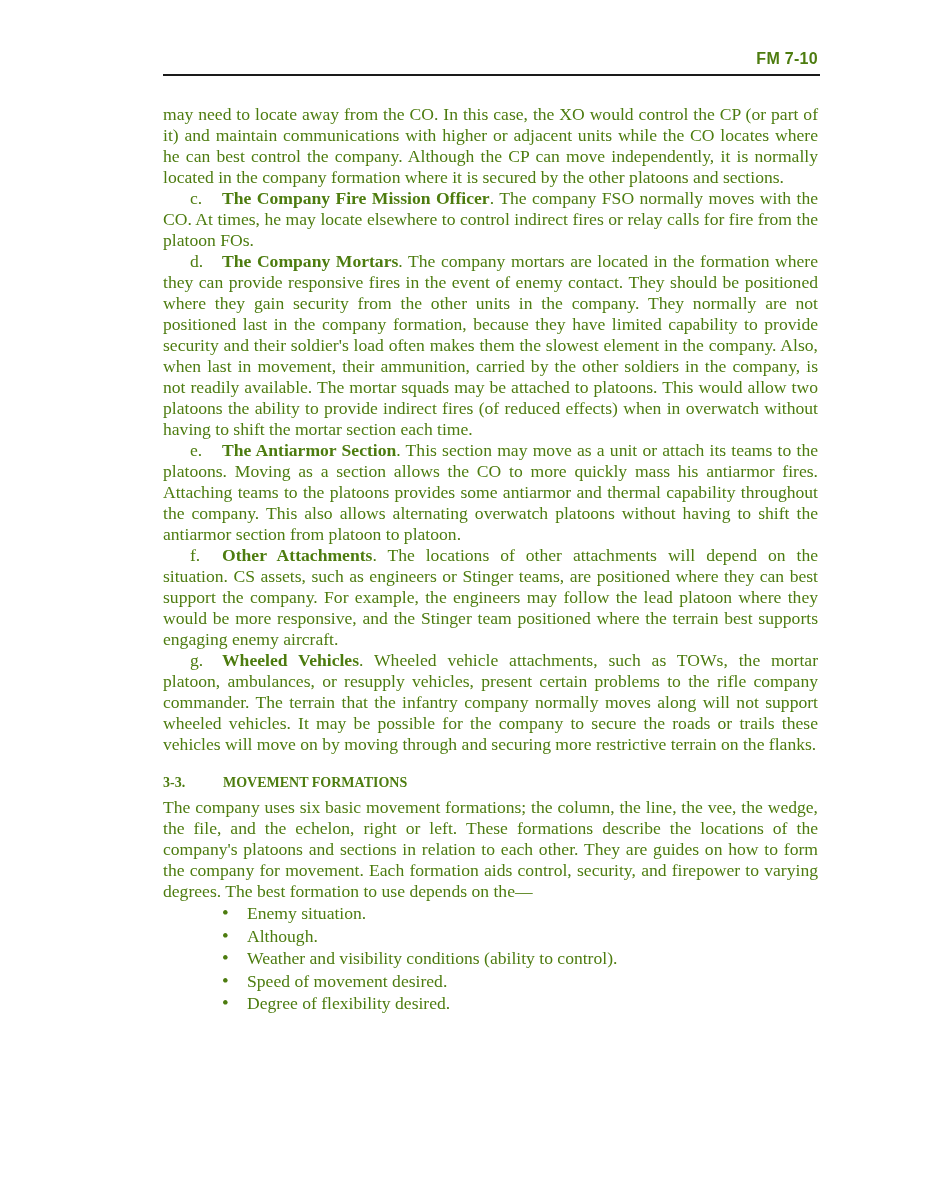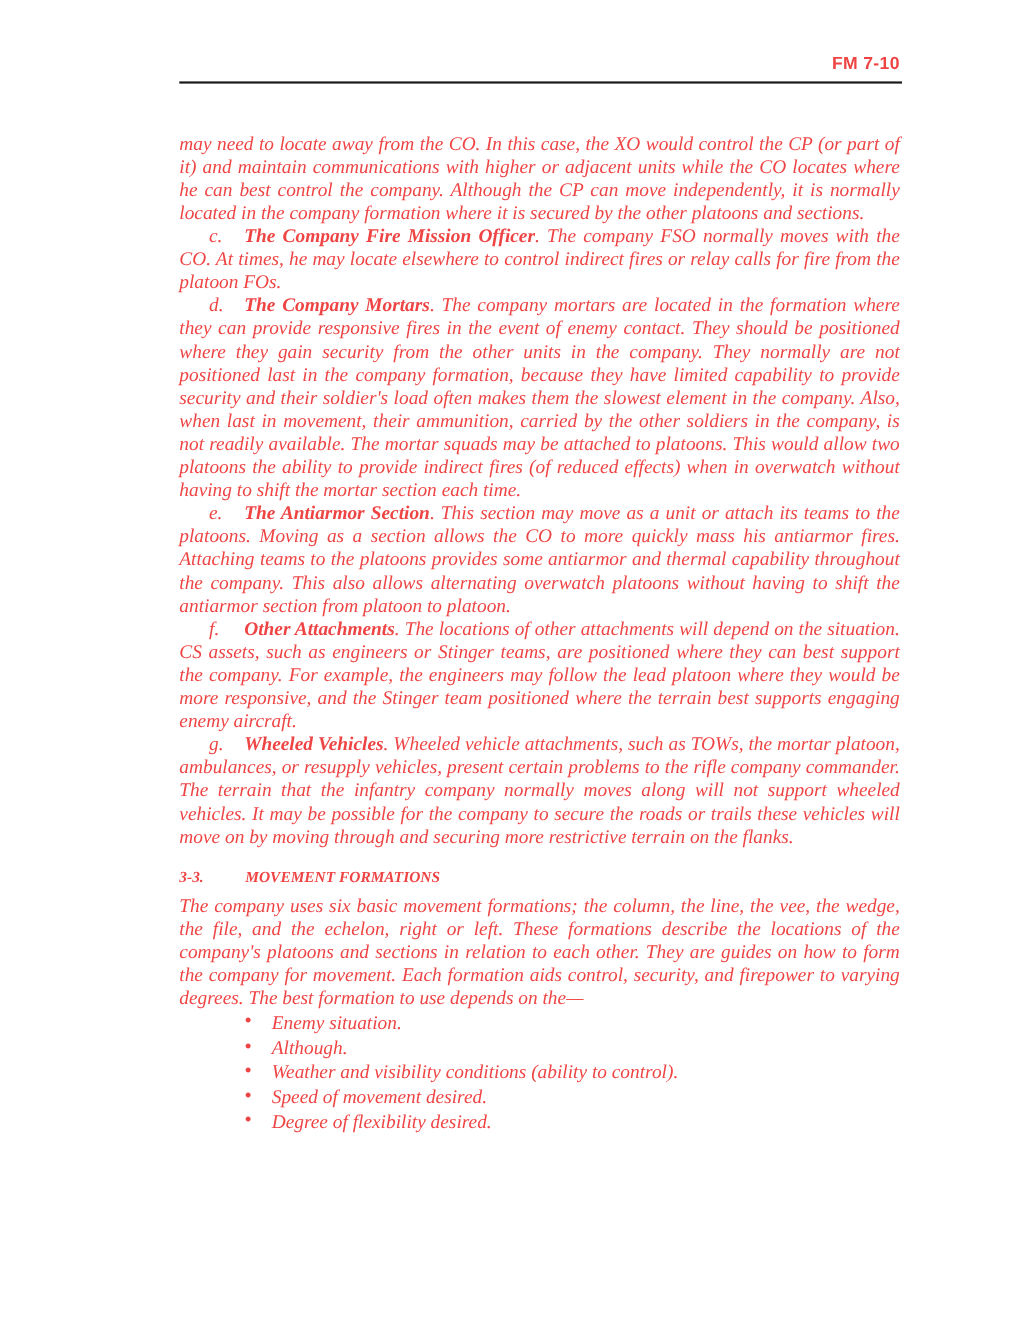--- a/index.html
+++ b/index.html
@@ -5,21 +5,21 @@
   html, body {
     margin: 0;
     padding: 0;
     background: #ffffff;
   }
   .page {
     position: relative;
     width: 926px;
     height: 1070px;
     background: #ffffff;
-    color: #ef4444;
+    color: #4d7c0f;
     font-family: "Liberation Serif", serif;
     overflow: hidden;
   }
   .doc-id {
     position: absolute;
     top: 51px;
     left: 163px;
     width: 655px;
     text-align: right;
     font-family: "Liberation Sans", sans-serif;
@@ -31,27 +31,26 @@
   .header-rule {
     position: absolute;
     top: 74px;
     left: 163px;
     width: 657px;
     height: 2px;
     background: #1a1a1a;
   }
   .content {
     position: absolute;
-    top: 120px;
+    top: 104px;
     left: 163px;
     width: 655px;
     font-size: 17.6px;
     line-height: 21px;
     text-align: justify;
-    font-style: italic;
   }
   .para {
     margin: 0;
   }
   .para.lettered {
     text-indent: 27px;
   }
   .plabel {
     display: inline-block;
     width: 32px;

